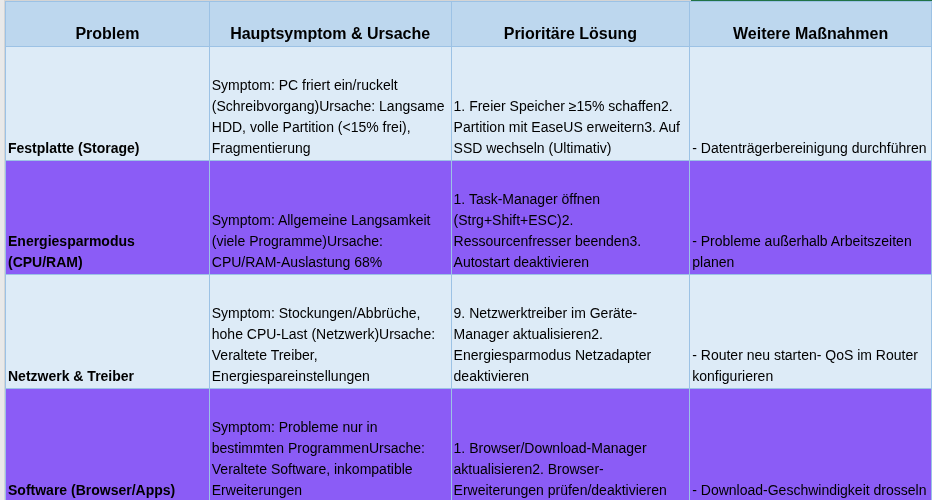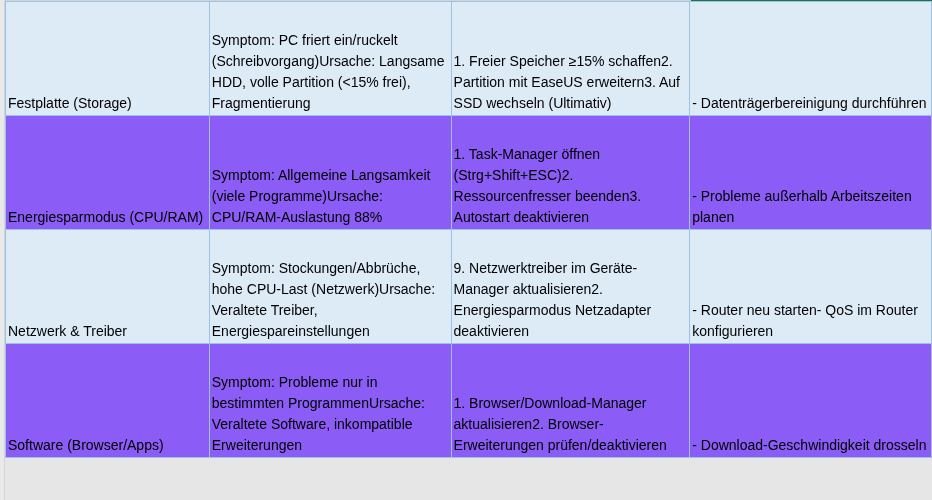--- a/index.html
+++ b/index.html
@@ -29,49 +29,55 @@
       vertical-align:bottom;
       font-size:14px; line-height:21px; color:#000;
       overflow:hidden; white-space:normal; word-wrap:break-word;
     }
     table.sheet th {
       background:#bdd7ee; font-weight:bold; font-size:16px;
       text-align:center; height:42px; padding-bottom:2px;
     }
     tr.light td { background:#ddebf7; }
     tr.dark td { background:#8b5cf6; }
-    td.prob { font-weight:normal; }
+    td.prob { font-weight:bold; }
     col.c1 { width:204px; } col.c2 { width:242px; } col.c3 { width:239px; } col.c4 { width:242px; }
     tr.r1 td, tr.r2 td, tr.r3 td { height:112px; }
     tr.r4 td { height:112px; }
   </style>
 </head>
 <body>
 
 <div class="gutter"></div>
 <div class="topline"></div>
 <div class="selbar"></div>
 
 <table class="sheet">
   <colgroup>
     <col class="c1">
       <col class="c2">
       <col class="c3">
       <col class="c4">
   </colgroup>
   <tbody>
+      <tr>
+    <th>Problem</th>
+    <th>Hauptsymptom &amp; Ursache</th>
+    <th>Prioritäre Lösung</th>
+    <th>Weitere Maßnahmen</th>
+  </tr>
   <tr class="light r1">
     <td class="prob">Festplatte (Storage)</td>
     <td>Symptom: PC friert ein/ruckelt (Schreibvorgang)Ursache: Langsame HDD, volle Partition (&lt;15% frei), Fragmentierung</td>
     <td>1. Freier Speicher ≥15% schaffen2. Partition mit EaseUS erweitern3. Auf SSD wechseln (Ultimativ)</td>
     <td>- Datenträgerbereinigung durchführen</td>
   </tr>
   <tr class="dark r2">
     <td class="prob">Energiesparmodus (CPU/RAM)</td>
-    <td>Symptom: Allgemeine Langsamkeit (viele Programme)Ursache: CPU/RAM-Auslastung 88%</td>
+    <td>Symptom: Allgemeine Langsamkeit (viele Programme)Ursache: CPU/RAM-Auslastung 68%</td>
     <td>1. Task-Manager öffnen (Strg+Shift+ESC)2. Ressourcenfresser beenden3. Autostart deaktivieren</td>
     <td>- Probleme außerhalb Arbeitszeiten planen</td>
   </tr>
   <tr class="light r3">
     <td class="prob">Netzwerk &amp; Treiber</td>
     <td>Symptom: Stockungen/Abbrüche, hohe CPU-Last (Netzwerk)Ursache: Veraltete Treiber, Energiespareinstellungen</td>
     <td>9. Netzwerktreiber im Geräte-Manager aktualisieren2. Energiesparmodus Netzadapter deaktivieren</td>
     <td>- Router neu starten- QoS im Router konfigurieren</td>
   </tr>
   <tr class="dark r4">

